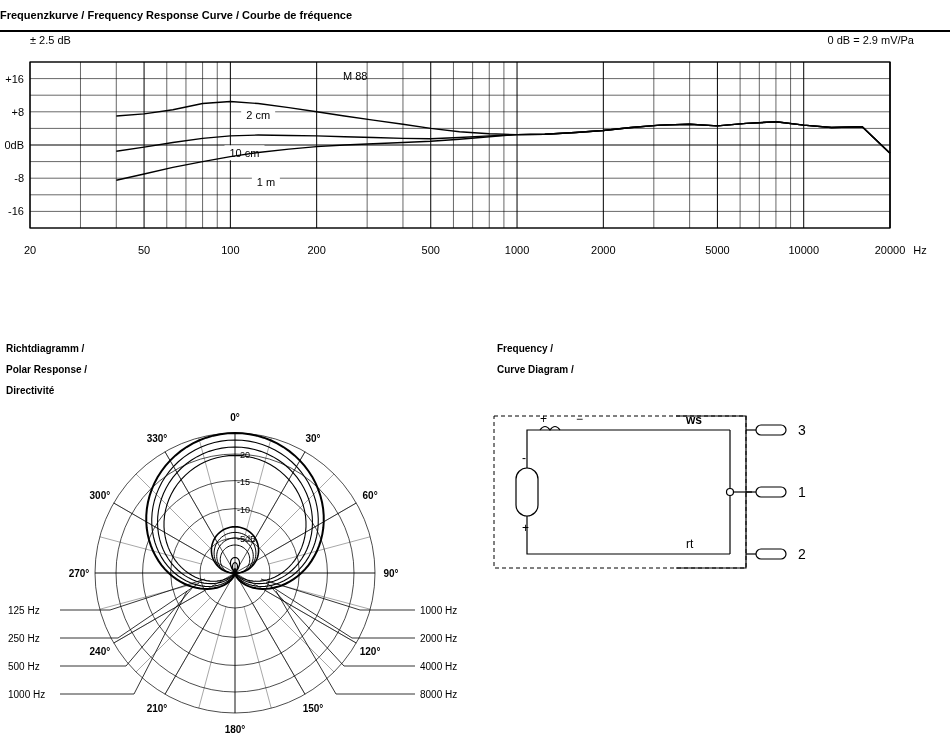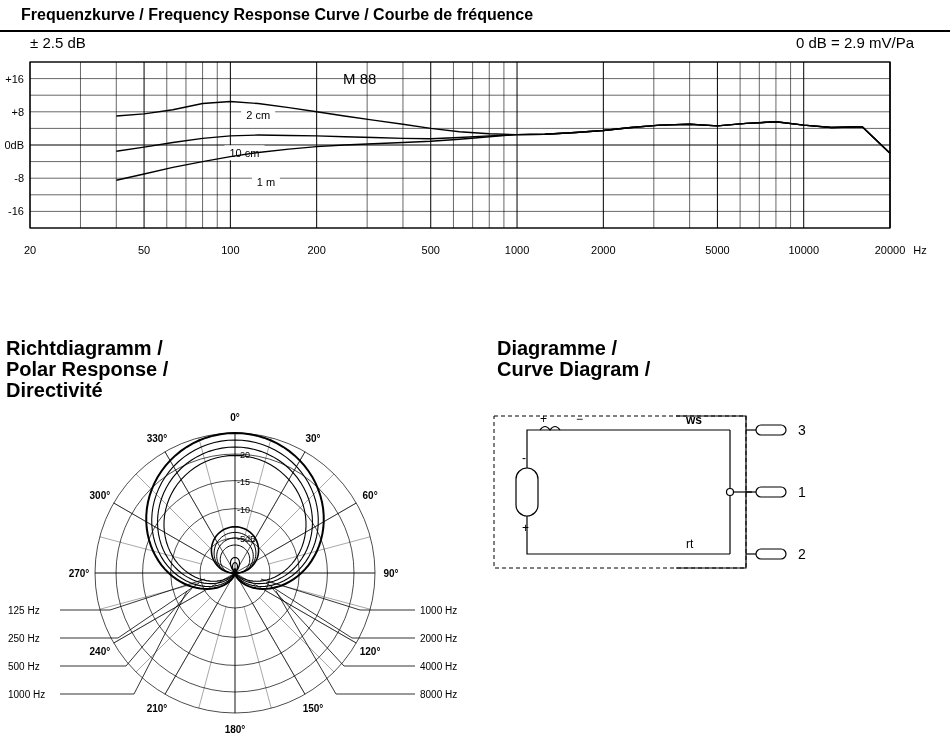--- a/index.html
+++ b/index.html
@@ -6,39 +6,39 @@
   body{
     width:950px;height:750px;
     background:#ffffff;
     font-family:"Liberation Sans", sans-serif;
     color:#000;
     position:relative;
     overflow:hidden;
   }
   .title-bar{
     position:absolute;left:0;top:0;width:950px;height:30px;
-    font-size:16px;font-weight:bold;
+    font-size:11px;font-weight:bold;
     display:flex;align-items:center;
-    padding-left:21px;box-sizing:border-box;
+    padding-left:0;box-sizing:border-box;
   }
   .title-rule{
     position:absolute;left:0;top:30px;width:950px;height:2px;background:#000;
   }
   
   #freq-wrap{position:absolute;left:0;top:34px;width:950px;height:230px;}
   .legend-row{
-    position:absolute;left:0;top:0;width:934px;height:18px;font-size:15px;
+    position:absolute;left:0;top:0;width:934px;height:18px;font-size:11px;
   }
   .legend-left{position:absolute;left:30px;top:0;}
   .legend-mid{position:absolute;left:343px;top:0;margin-top:36px;}
   .legend-right{position:absolute;right:20px;top:0;}
   #freq-svg{position:absolute;left:0;top:18px;}
   
   .sec-head{
-    position:absolute;font-size:20px;font-weight:bold;line-height:21px;
+    position:absolute;font-size:10px;font-weight:bold;line-height:21px;
   }
   #polar-head{left:6px;top:338px;}
   #wiring-head{left:497px;top:338px;}
   #polar-svg{position:absolute;left:0px;top:398px;}
   #wiring-svg{position:absolute;left:480px;top:398px;}
   text{font-family:"Liberation Sans",sans-serif;}
 </style>
 </head>
 <body>
 
@@ -214,21 +214,21 @@
     <line x1="352" y1="240" x2="266" y2="185" stroke="#000" stroke-width="0.8"></line>
     <text x="420" y="272" font-size="10" fill="#000" text-anchor="start">4000 Hz</text>
     <line x1="415" y1="268" x2="344" y2="268" stroke="#000" stroke-width="0.8"></line>
     <line x1="344" y1="268" x2="271" y2="189" stroke="#000" stroke-width="0.8"></line>
     <text x="420" y="300" font-size="10" fill="#000" text-anchor="start">8000 Hz</text>
     <line x1="415" y1="296" x2="336" y2="296" stroke="#000" stroke-width="0.8"></line>
     <line x1="336" y1="296" x2="276" y2="193" stroke="#000" stroke-width="0.8"></line>
   </svg>
 
 <div class="sec-head" id="wiring-head">
-  <div>Diagramme /</div>
+  <div>Frequency /</div>
   <div>Curve Diagram /</div>
 </div>
 <svg id="wiring-svg" width="420" height="200">
     <rect x="14" y="18" width="252" height="152" fill="none" stroke="#000" stroke-width="1" stroke-dasharray="4,3"></rect>
     <rect x="36" y="70" width="22" height="48" rx="11" fill="#fff" stroke="#000" stroke-width="1.2"></rect>
     <text x="42" y="64" font-size="12" fill="#000">-</text>
     <text x="42" y="134" font-size="12" fill="#000">+</text>
     <path d="M47 70 L47 32 L250 32" fill="none" stroke="#000" stroke-width="1.2"></path>
     <path d="M60 32 q5 -7 10 0 q5 -7 10 0" fill="none" stroke="#000" stroke-width="1.2"></path>
     <text x="60" y="25" font-size="12" fill="#000">+</text>

